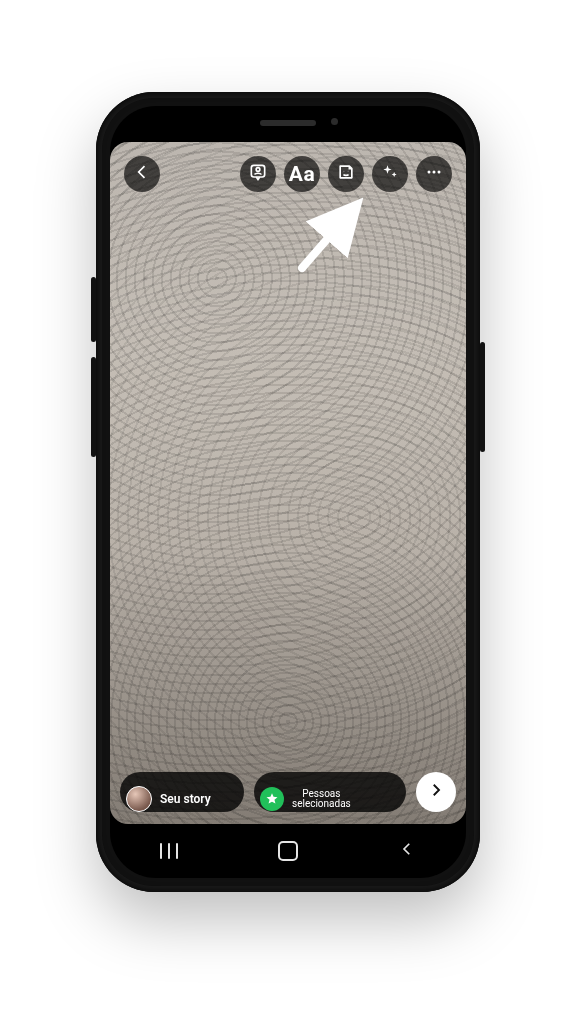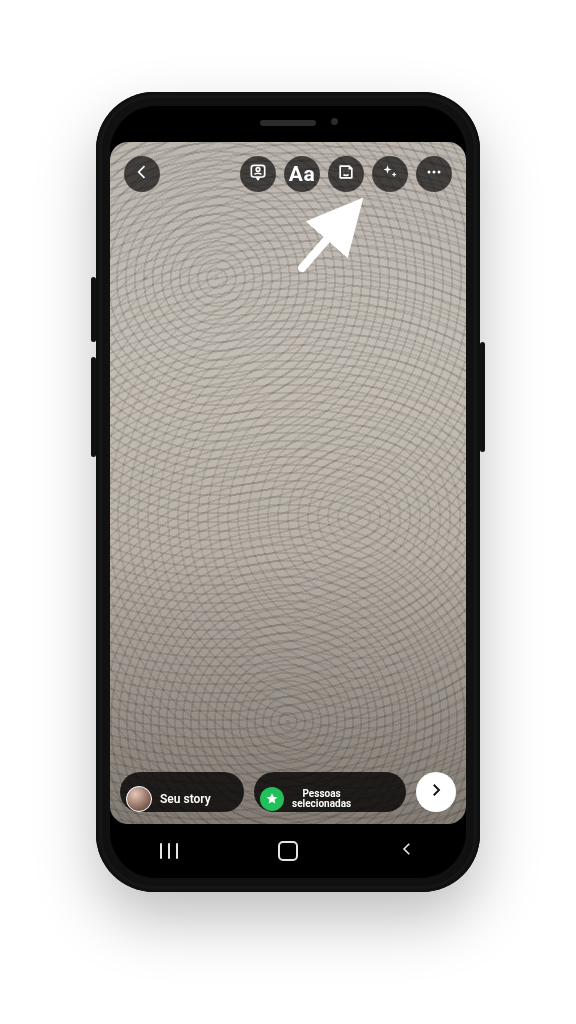--- a/index.html
+++ b/index.html
@@ -214,21 +214,21 @@
     flex: 0 0 auto;
   }
   .pill .star svg { width: 14px; height: 14px; fill: #fff; }
   .pill .label-one {
     font-size: 12px;
     font-weight: 600;
     white-space: nowrap;
   }
   .pill .label-two {
     font-size: 10px;
-    font-weight: 700;
+    font-weight: 400;
     line-height: 1.05;
     text-align: center;
   }
   .next-btn {
     width: 40px;
     height: 40px;
     border-radius: 50%;
     background: #fff;
     display: flex;
     align-items: center;

